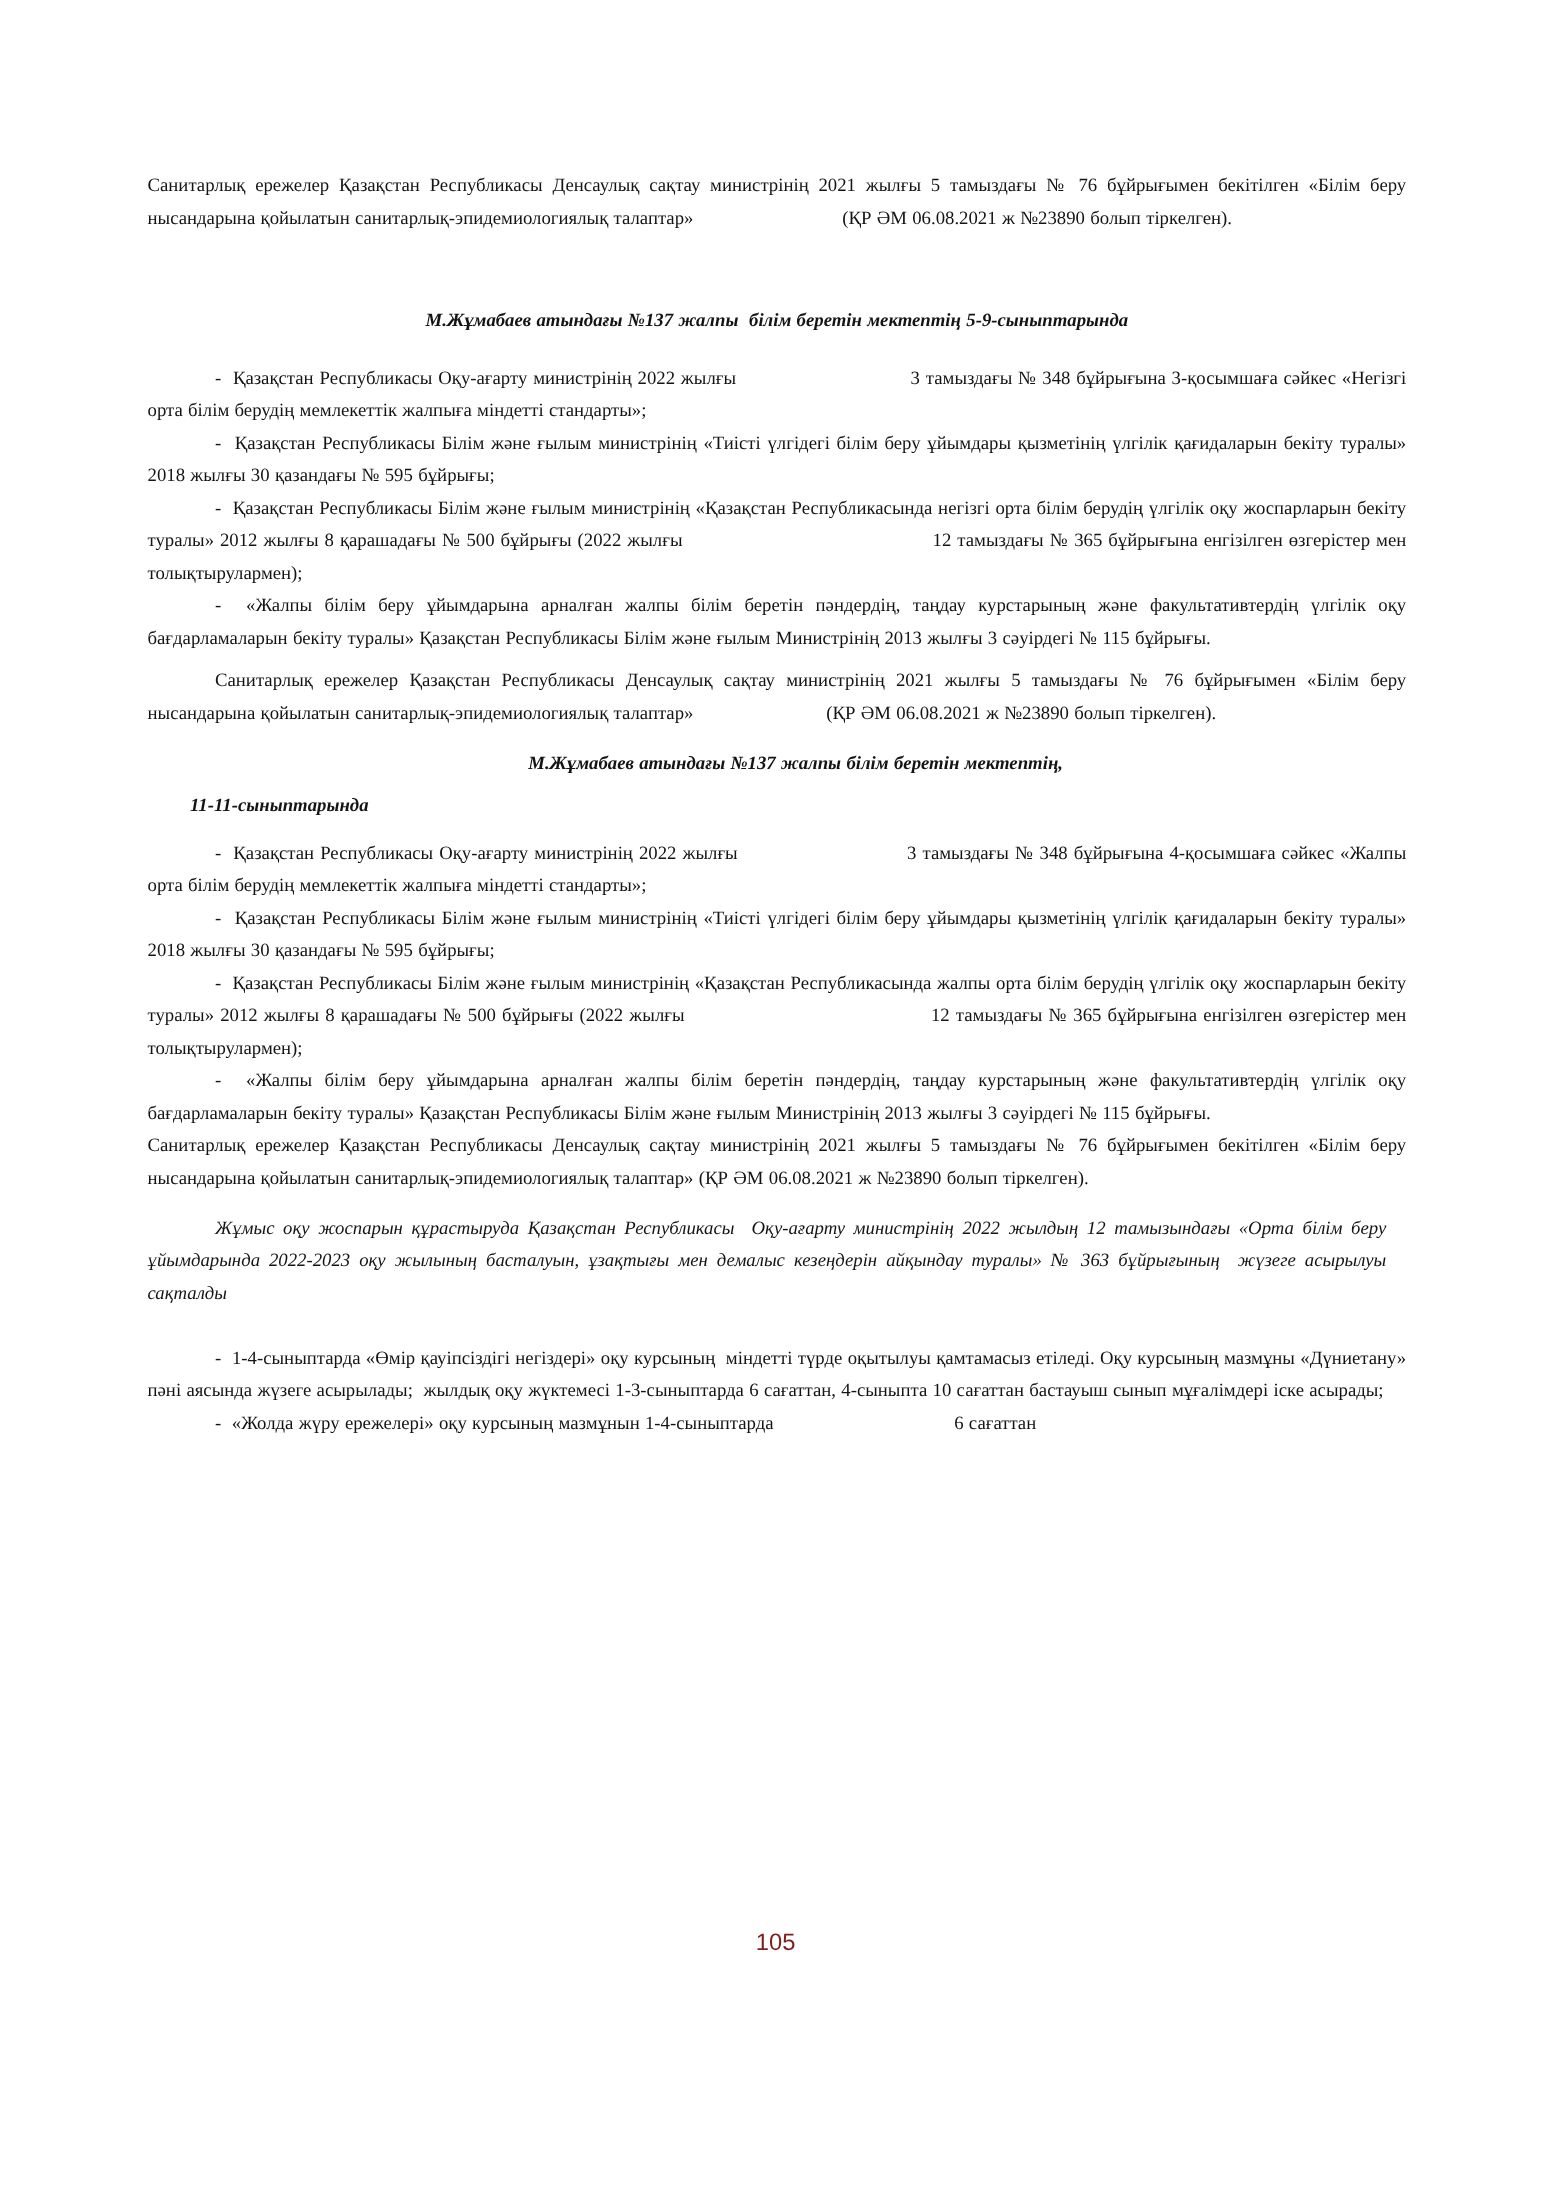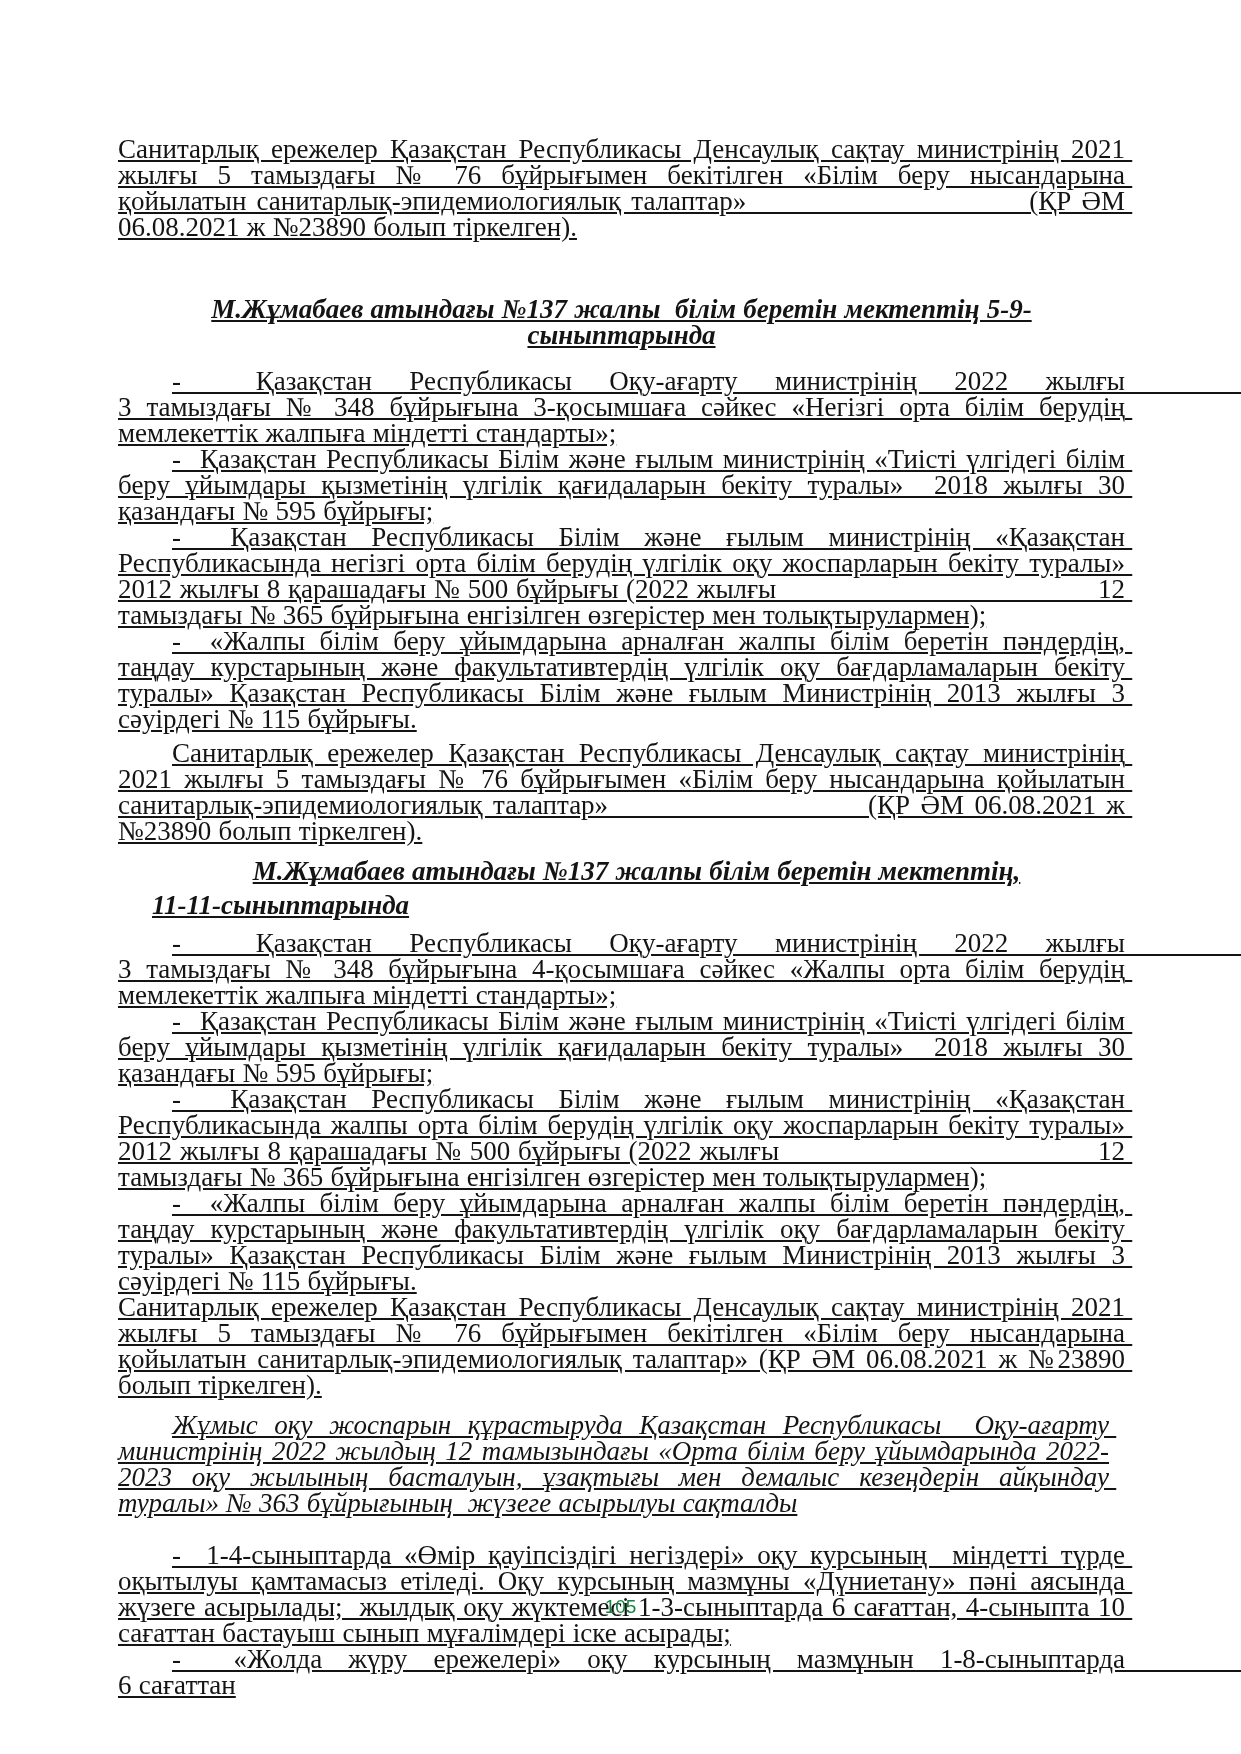--- a/index.html
+++ b/index.html
@@ -13,26 +13,25 @@
     color: #141414;
   }
   .doc {
     position: absolute;
     left: 118px;
     top: 136px;
     width: 1007px;
   }
   .blk {
     margin: 0;
-    font-size: 27px;
+    font-size: 15px;
     line-height: 26px;
     text-align: justify;
     white-space: pre-wrap;
     word-spacing: 0.5px;
-    text-decoration: underline;
   }
   .indent   { text-indent: 54px; }
   .mt8      { margin-top: 8px; }
   .h-center {
     font-weight: bold;
     font-style: italic;
     text-align: center;
     margin: 56px 0 20px 0;
   }
   .h-left {
@@ -49,27 +48,27 @@
     text-indent: 34px;
     margin: 8px 0 12px 0;
   }
   .ital {
     font-style: italic;
     margin: 14px 16px 18px 0;
   }
   .gap-top { margin-top: 26px; }
   .page-number {
     position: absolute;
-    top: 1596px;
+    top: 1544px;
     left: 0;
     width: 100%;
     text-align: center;
     font-family: "Liberation Sans", sans-serif;
     font-size: 19px;
-    color: #15803d;
+    color: #7f1d1d;
   }
 </style>
 </head>
 <body>
 
 <div class="doc" id="doc">
     <p class="blk ">Санитарлық ережелер Қазақстан Республикасы Денсаулық сақтау министрінің 2021 жылғы 5 тамыздағы № 76 бұйрығымен бекітілген «Білім беру нысандарына қойылатын санитарлық-эпидемиологиялық талаптар»                            (ҚР ӘМ 06.08.2021 ж №23890 болып тіркелген).</p>
     <p class="blk h-center">М.Жұмабаев атындағы №137 жалпы  білім беретін мектептің 5-9-сыныптарында</p>
     <p class="blk indent">-  Қазақстан Республикасы Оқу-ағарту министрінің 2022 жылғы                              3 тамыздағы № 348 бұйрығына 3-қосымшаға сәйкес «Негізгі орта білім берудің мемлекеттік жалпыға міндетті стандарты»;</p>
     <p class="blk indent">-  Қазақстан Республикасы Білім және ғылым министрінің «Тиісті үлгідегі білім беру ұйымдары қызметінің үлгілік қағидаларын бекіту туралы»  2018 жылғы 30 қазандағы № 595 бұйрығы;</p>
@@ -78,16 +77,16 @@
     <p class="blk indent mt8">Санитарлық ережелер Қазақстан Республикасы Денсаулық сақтау министрінің 2021 жылғы 5 тамыздағы № 76 бұйрығымен «Білім беру нысандарына қойылатын санитарлық-эпидемиологиялық талаптар»                         (ҚР ӘМ 06.08.2021 ж №23890 болып тіркелген).</p>
     <p class="blk h-left">М.Жұмабаев атындағы №137 жалпы білім беретін мектептің,</p>
     <p class="blk h-left2">11-11-сыныптарында</p>
     <p class="blk indent">-  Қазақстан Республикасы Оқу-ағарту министрінің 2022 жылғы                            3 тамыздағы № 348 бұйрығына 4-қосымшаға сәйкес «Жалпы орта білім берудің мемлекеттік жалпыға міндетті стандарты»;</p>
     <p class="blk indent">-  Қазақстан Республикасы Білім және ғылым министрінің «Тиісті үлгідегі білім беру ұйымдары қызметінің үлгілік қағидаларын бекіту туралы»  2018 жылғы 30 қазандағы № 595 бұйрығы;</p>
     <p class="blk indent">-  Қазақстан Республикасы Білім және ғылым министрінің «Қазақстан Республикасында жалпы орта білім берудің үлгілік оқу жоспарларын бекіту туралы» 2012 жылғы 8 қарашадағы № 500 бұйрығы (2022 жылғы                                        12 тамыздағы № 365 бұйрығына енгізілген өзгерістер мен толықтырулармен);</p>
     <p class="blk indent">-  «Жалпы білім беру ұйымдарына арналған жалпы білім беретін пәндердің, таңдау курстарының және факультативтердің үлгілік оқу бағдарламаларын бекіту туралы» Қазақстан Республикасы Білім және ғылым Министрінің 2013 жылғы 3 сәуірдегі № 115 бұйрығы.</p>
     <p class="blk ">Санитарлық ережелер Қазақстан Республикасы Денсаулық сақтау министрінің 2021 жылғы 5 тамыздағы № 76 бұйрығымен бекітілген «Білім беру нысандарына қойылатын санитарлық-эпидемиологиялық талаптар» (ҚР ӘМ 06.08.2021 ж №23890 болып тіркелген).</p>
     <p class="blk indent ital">Жұмыс оқу жоспарын құрастыруда Қазақстан Республикасы  Оқу-ағарту министрінің 2022 жылдың 12 тамызындағы «Орта білім беру ұйымдарында 2022-2023 оқу жылының басталуын, ұзақтығы мен демалыс кезеңдерін айқындау туралы» № 363 бұйрығының  жүзеге асырылуы сақталды</p>
     <p class="blk indent gap-top">-  1-4-сыныптарда «Өмір қауіпсіздігі негіздері» оқу курсының  міндетті түрде оқытылуы қамтамасыз етіледі. Оқу курсының мазмұны «Дүниетану» пәні аясында жүзеге асырылады;  жылдық оқу жүктемесі 1-3-сыныптарда 6 сағаттан, 4-сыныпта 10 сағаттан бастауыш сынып мұғалімдері іске асырады;</p>
-    <p class="blk indent">-  «Жолда жүру ережелері» оқу курсының мазмұнын 1-8-сыныптарда                                  6 сағаттан</p>
+    <p class="blk indent">-  «Жолда жүру ережелері» оқу курсының мазмұнын 1-4-сыныптарда                                  6 сағаттан</p>
   </div>
 
 <div class="page-number">105</div>
 
 </body></html>

